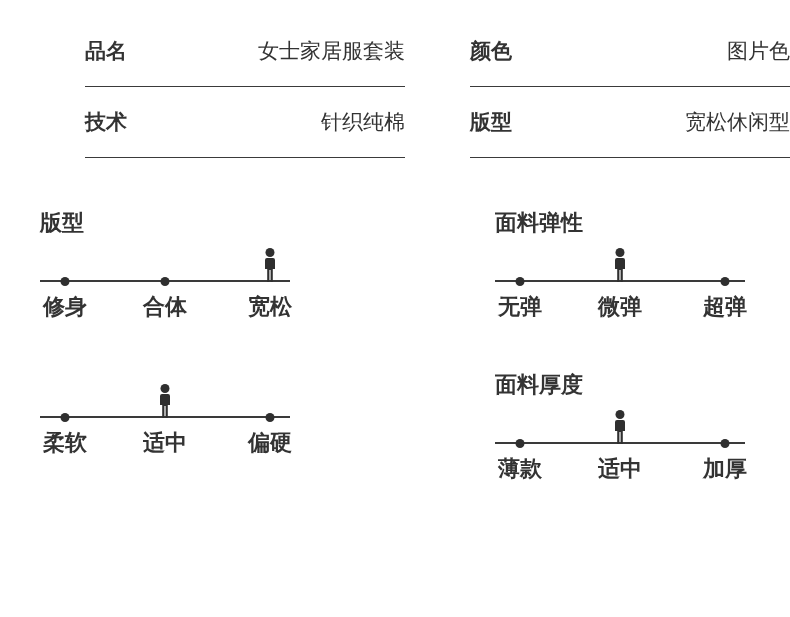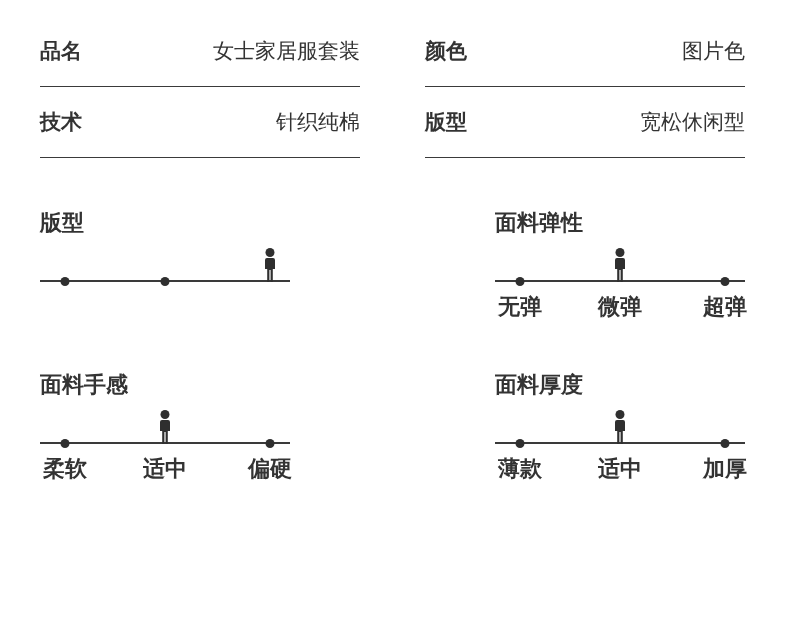--- a/index.html
+++ b/index.html
@@ -9,20 +9,21 @@
     font-family: "Liberation Sans", "DejaVu Sans", sans-serif;
     color: #333333;
     overflow: hidden;
   }
   
   .spec-table {
     display: flex;
     padding-left: 40px;
     padding-top: 16px;
     column-gap: 65px;
+    justify-content: flex-end;
   }
   .spec-col { width: 320px; }
   .spec-row {
     height: 71px;
     display: flex;
     align-items: center;
     justify-content: space-between;
     border-bottom: 1px solid #3a3a3a;
     font-size: 21px;
   }
@@ -120,20 +121,25 @@
       <span class="scale-line"></span>
       <span class="dot p10"></span>
       <span class="dot p50"></span>
       <span class="marker p92">
         <svg width="17" height="34" viewBox="0 0 16 34" fill="#2f2f2f" xmlns="http://www.w3.org/2000/svg">
           <circle cx="8" cy="4.5" r="4.5"></circle>
           <path d="M5 10 L11 10 Q13 10 13 12 L13 21 L10.8 21 L10.8 34 L8.6 34 L8.6 22 L7.4 22 L7.4 34 L5.2 34 L5.2 21 L3 21 L3 12 Q3 10 5 10 Z"></path>
         </svg>
       </span>
     </div>
+    <div class="scale-labels">
+      <span class="p10">修身</span>
+      <span class="p50">合体</span>
+      <span class="p92">宽松</span>
+    </div>
   </div>
 
   <div class="scale">
     <div class="scale-title">面料弹性</div>
     <div class="scale-track">
       <span class="scale-line"></span>
       <span class="dot p10"></span>
       <span class="dot p92"></span>
       <span class="marker p50">
         <svg width="17" height="34" viewBox="0 0 16 34" fill="#2f2f2f" xmlns="http://www.w3.org/2000/svg">
@@ -143,21 +149,20 @@
       </span>
     </div>
     <div class="scale-labels">
       <span class="p10">无弹</span>
       <span class="p50">微弹</span>
       <span class="p92">超弹</span>
     </div>
   </div>
 
   <div class="scale">
-    <div class="scale-title">面料手感</div>
     <div class="scale-track">
       <span class="scale-line"></span>
       <span class="dot p10"></span>
       <span class="dot p92"></span>
       <span class="marker p50">
         <svg width="17" height="34" viewBox="0 0 16 34" fill="#2f2f2f" xmlns="http://www.w3.org/2000/svg">
           <circle cx="8" cy="4.5" r="4.5"></circle>
           <path d="M5 10 L11 10 Q13 10 13 12 L13 21 L10.8 21 L10.8 34 L8.6 34 L8.6 22 L7.4 22 L7.4 34 L5.2 34 L5.2 21 L3 21 L3 12 Q3 10 5 10 Z"></path>
         </svg>
       </span>

